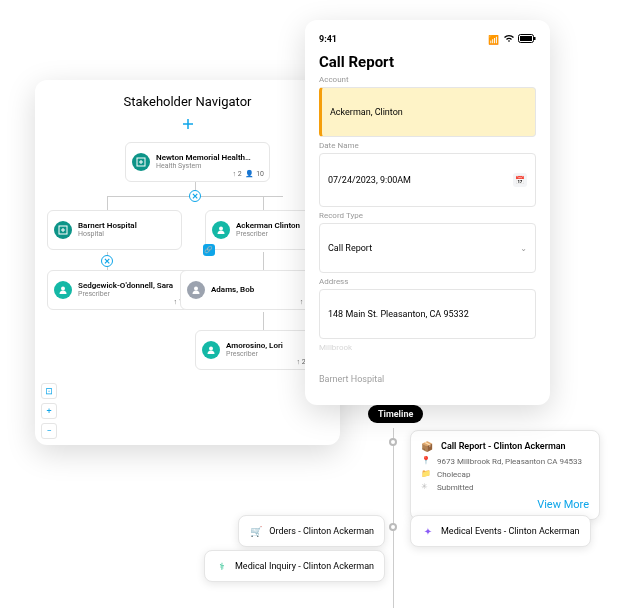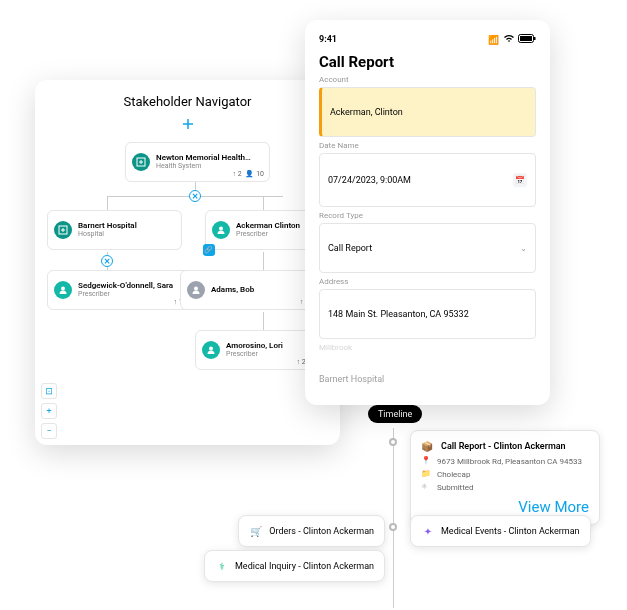--- a/index.html
+++ b/index.html
@@ -34,30 +34,30 @@
 .cr-title{font-weight:700;font-size:15px;margin-top:8px}
 .cr-field{margin-top:4px}
 .cr-label{font-size:8px;color:#999;margin-bottom:3px}
 .cr-input{border:1px solid #e5e5e5;border-radius:4px;padding:19px 8px;font-size:9px;display:flex;justify-content:space-between;align-items:center}
 .cr-input.orange{border-left:3px solid #f59e0b;background:#fef3c7}
 .cr-input .chev{color:#999;font-size:8px}
 .cal-ico{width:14px;height:14px;background:#f3f4f6;border-radius:3px;display:flex;align-items:center;justify-content:center;font-size:8px;color:#666}
 
 
 .tl-wrap{position:absolute;left:210px;top:420px;width:400px}
-.tl-badge{position:absolute;left:158px;top:-15px;background:#000;color:#fff;font-size:9px;font-weight:400;padding:4px 10px;border-radius:12px}
+.tl-badge{position:absolute;left:158px;top:-15px;background:#000;color:#fff;font-size:9px;font-weight:700;padding:4px 10px;border-radius:12px}
 .tl-line{position:absolute;left:183px;top:8px;width:1px;height:180px;background:#ccc}
 .tl-dot{position:absolute;left:179px;width:8px;height:8px;border-radius:50%;background:#fff;border:2px solid #bbb}
 .tl-card{position:absolute;background:#fff;border:1px solid #e5e5e5;border-radius:8px;box-shadow:0 2px 8px rgba(0,0,0,.1);padding:8px 10px;font-size:9px}
 .tl-card.small{display:flex;align-items:center;gap:6px;white-space:nowrap}
 .tl-card .cico{width:14px;height:14px;display:flex;align-items:center;justify-content:center;font-size:10px}
 .tl-card .row{display:flex;gap:6px;align-items:center;font-size:8px;color:#666;margin-top:3px}
 .tl-card .row svg,.tl-card .row .ri{width:10px;height:10px;color:#bbb;flex-shrink:0}
 .tl-card .hdr{display:flex;gap:6px;align-items:center;font-weight:600;font-size:9px}
-.view-more{text-align:right;color:#0ea5e9;font-size:15px;margin-top:6px}
+.view-more{text-align:right;color:#0ea5e9;font-size:11px;margin-top:6px}
 </style>
 </head>
 <body>
 
 <div class="panel nav-panel">
   <div class="nav-title">Stakeholder Navigator</div>
   <div class="add-top">
     <svg viewBox="0 0 12 12">
         <path d="M6 1v10M1 6h10" stroke="#0ea5e9" stroke-width="1.5" fill="none"></path>
       </svg>

